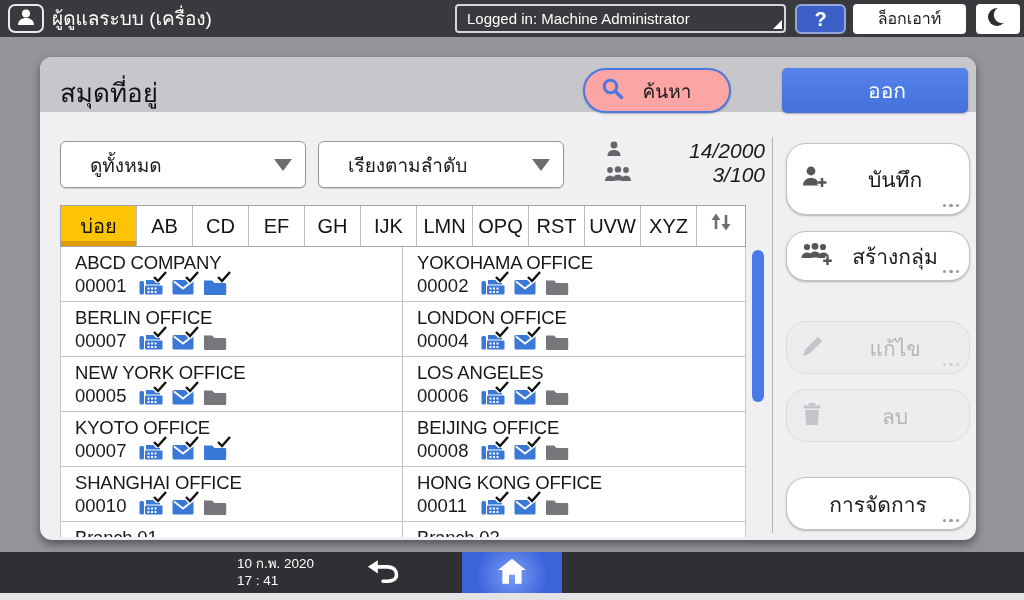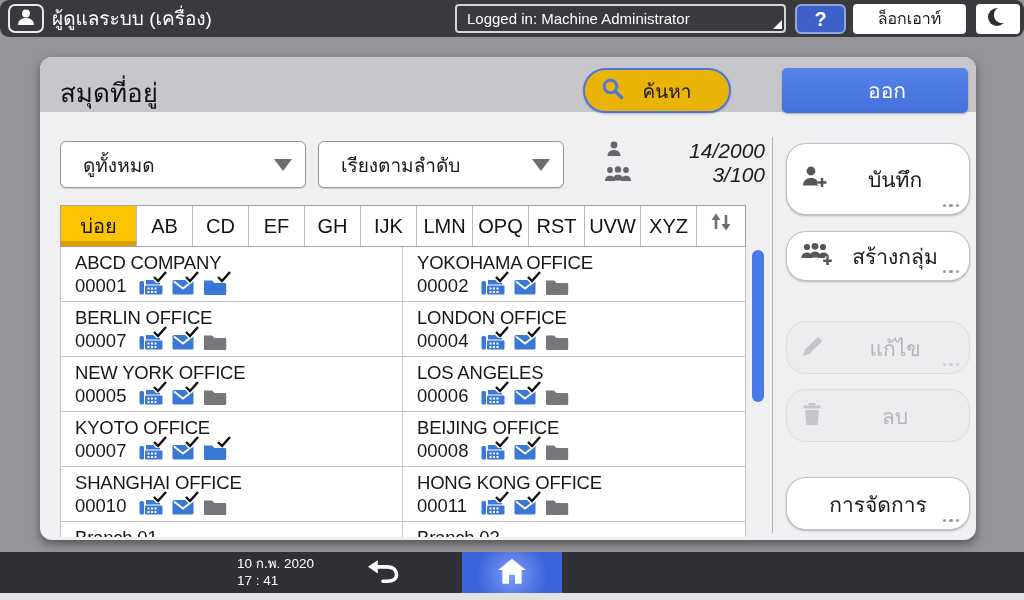--- a/index.html
+++ b/index.html
@@ -1,42 +1,42 @@
 <!DOCTYPE html>
 <html><head>
 <meta charset="utf-8">
 <style>
   * { margin:0; padding:0; box-sizing:border-box; }
   html,body { width:1024px; height:600px; overflow:hidden; }
   body { position:relative; background:#94949a; font-family:"Liberation Sans","DejaVu Sans",sans-serif; color:#1a1a1c; }
 
   
-  .topbar { position:absolute; left:0; top:0; width:1024px; height:37px; background:#3a3a3e;border-radius:9px; }
+  .topbar { position:absolute; left:0; top:0; width:1024px; height:37px; background:#3a3a3e; }
   .user-btn { position:absolute; left:8px; top:4px; width:36px; height:29px; border:2px solid #e9e9eb; border-radius:7px; display:flex; align-items:center; justify-content:center; }
   .topbar-title { position:absolute; left:52px; top:0; height:37px; line-height:37px; color:#fff; font-size:19px; }
   .login-box { position:absolute; left:455px; top:4px; width:331px; height:29px; border:2px solid #d6d6da; border-radius:4px; color:#fff; font-size:15px; line-height:25px; padding-left:10px; }
   .login-box .corner { position:absolute; right:2px; bottom:2px; width:0; height:0; border-left:9px solid transparent; border-bottom:9px solid #fff; }
   .help-btn { position:absolute; left:795px; top:4px; width:51px; height:30px; background:#3d60c6; border:2px solid #93a7de; border-radius:6px; color:#fff; font-size:20px; font-weight:bold; text-align:center; line-height:26px; }
   .logout-btn { position:absolute; left:853px; top:4px; width:113px; height:30px; background:#fff; border-radius:4px; color:#1a1a1c; font-size:16px; text-align:center; line-height:30px; }
   .moon-btn { position:absolute; left:976px; top:4px; width:44px; height:30px; background:#fff; border-radius:4px; display:flex; align-items:center; justify-content:center; }
 
   
   .panel { position:absolute; left:40px; top:57px; width:936px; height:483px; background:#f0f0f2; border-radius:12px; box-shadow:0 4px 10px rgba(0,0,0,.45); overflow:hidden; }
   .panel-header { position:absolute; left:0; top:0; width:936px; height:55px; background:#c7c7cb; border-radius:12px 12px 0 0; }
   .page-title { position:absolute; left:20px; top:0; height:72px; line-height:72px; font-size:26px; color:#121214; }
-  .search-btn { position:absolute; left:543px; top:11px; width:148px; height:45px; background:#eab308; border:2px solid #4a78e0; border-radius:23px; display:flex; align-items:center; box-shadow:0 1px 2px rgba(0,0,0,.25); }
+  .search-btn { position:absolute; left:543px; top:11px; width:148px; height:45px; background:#fca5a5; border:2px solid #4a78e0; border-radius:23px; display:flex; align-items:center; box-shadow:0 1px 2px rgba(0,0,0,.25); }
   .search-btn .mag { margin-left:16px; }
   .search-btn .lbl { flex:1; text-align:center; margin-right:20px; font-size:19px; }
   .exit-btn { position:absolute; left:742px; top:11px; width:186px; height:45px; border-radius:5px; background:linear-gradient(#5584ea,#4470da); color:#fff; font-size:21px; text-align:center; line-height:45px; box-shadow:0 1px 2px rgba(0,0,0,.3);padding-left:24px; }
 
   .divider-v { position:absolute; left:732px; top:80px; width:1px; height:396px; background:#b4b4b8; }
 
   
   .dropdown { position:absolute; top:84px; height:47px; width:246px; background:#fff; border:1px solid #98989c; border-radius:6px; display:flex; align-items:center; box-shadow:0 1px 1px rgba(0,0,0,.15); }
-  .dropdown .lbl { flex:1; font-size:19px; padding-left:22px; }
+  .dropdown .lbl { flex:1; font-size:19px; padding-left:29px; }
   .dropdown .caret { width:0; height:0; border-left:9px solid transparent; border-right:9px solid transparent; border-top:12px solid #6e6e72; margin-right:13px; }
   .dd-view { left:20px; } .dd-sort { left:278px; }
 
   .counters { position:absolute; left:565px; top:82px; width:160px;font-style:italic; }
   .counters .crow { display:flex; align-items:center; height:24px; }
   .counters .cval { flex:1; text-align:right; font-size:21px; color:#1a1a1c; }
 
   
   .tabbar { position:absolute; left:20px; top:148px; width:686px; height:42px; display:flex; background:#fff; border:1px solid #a4a4a8; }
   .tab { flex:1; border-right:1px solid #bcbcc0; text-align:center; line-height:40px; font-size:20px; color:#141416; }

